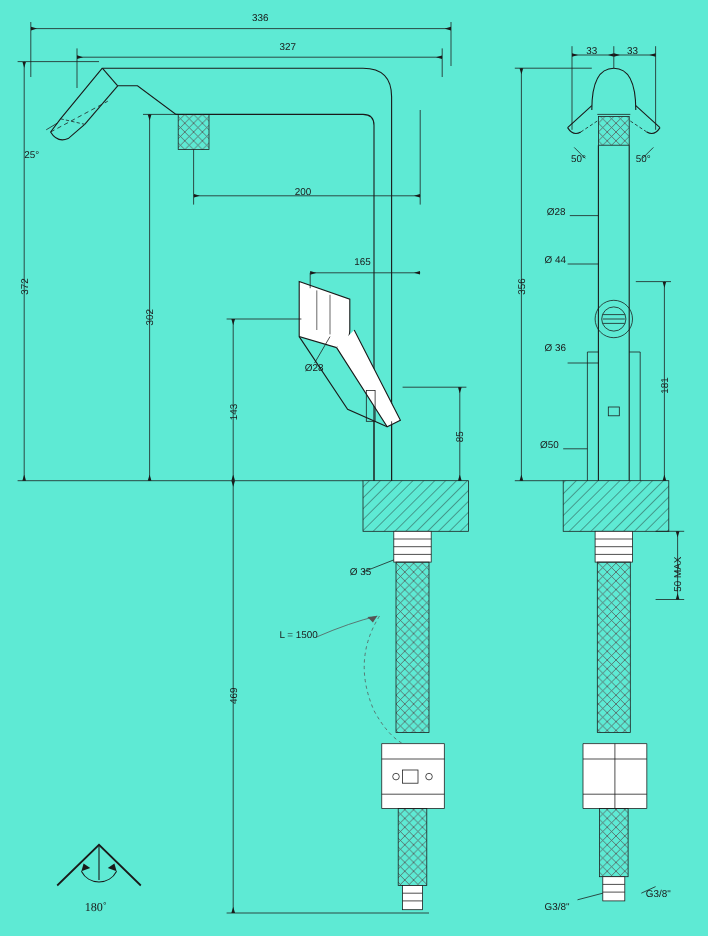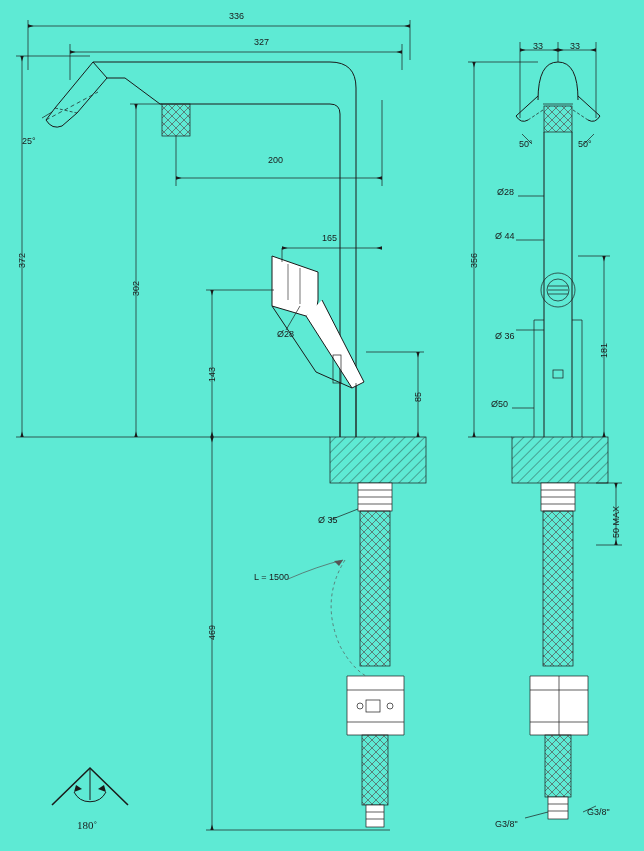--- a/index.html
+++ b/index.html
@@ -211,40 +211,40 @@
       <path d="M52 805 L90 768 L128 805" stroke-width="1.6"></path>
       <line x1="90" y1="768" x2="90" y2="800" stroke-width="1"></line>
       <path d="M74 792 A18 18 0 0 0 106 792" stroke-width="1"></path>
       <path d="M74 792 l2 -7 l6 4 z" fill="#1a1a1a" stroke="none"></path>
       <path d="M106 792 l-2 -7 l-6 4 z" fill="#1a1a1a" stroke="none"></path>
     </g>
   </svg>
 
   <div class="dim-label" style="left:229px; top:12px;">336</div>
   <div class="dim-label" style="left:222px; top:38px;margin-left:32px;">327</div>
-  <div class="dim-label" style="left:268px; top:156px;">200</div>
+  <div class="dim-label" style="left:268px; top:170px;">200</div>
   <div class="dim-label" style="left:322px; top:234px;">165</div>
   <div class="dim-label rot" style="left:18px; top:268px;">372</div>
   <div class="dim-label rot" style="left:132px; top:296px;">302</div>
   <div class="dim-label rot" style="left:208px; top:382px;">143</div>
   <div class="dim-label rot" style="left:414px; top:402px;">85</div>
   <div class="dim-label rot" style="left:208px; top:640px;">469</div>
   <div class="dim-label" style="left:22px; top:121px;margin-top:16px;">25°</div>
   <div class="dim-label" style="left:277px; top:330px;">Ø28</div>
   <div class="dim-label" style="left:318px; top:516px;text-align:right;">Ø 35</div>
   <div class="dim-label" style="left:254px; top:573px;">L = 1500</div>
 
   <div class="dim-label" style="left:533px; top:42px;">33</div>
   <div class="dim-label" style="left:570px; top:42px;">33</div>
   <div class="dim-label" style="left:519px; top:140px;">50°</div>
   <div class="dim-label" style="left:578px; top:140px;">50°</div>
   <div class="dim-label rot" style="left:470px; top:268px;">356</div>
   <div class="dim-label" style="left:497px; top:188px;">Ø28</div>
   <div class="dim-label" style="left:495px; top:232px;">Ø 44</div>
-  <div class="dim-label" style="left:495px; top:332px;">Ø 36</div>
+  <div class="dim-label" style="left:495px; top:312px;">Ø 36</div>
   <div class="dim-label" style="left:491px; top:400px;">Ø50</div>
   <div class="dim-label rot" style="left:600px; top:358px;">181</div>
   <div class="dim-label rot" style="left:612px; top:538px;">50 MAX</div>
   <div class="dim-label" style="left:495px; top:820px;">G3/8"</div>
   <div class="dim-label" style="left:587px; top:808px;">G3/8"</div>
 
   <div class="dim-label big" style="left:77px; top:820px;">180˚</div>
 
 </div>
 

